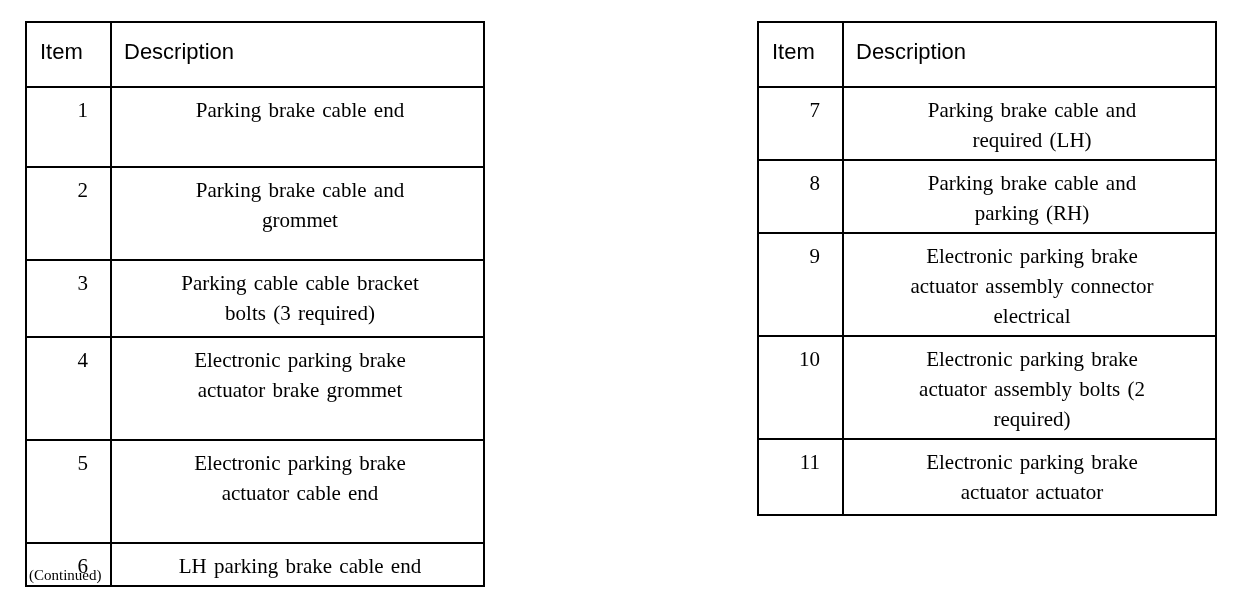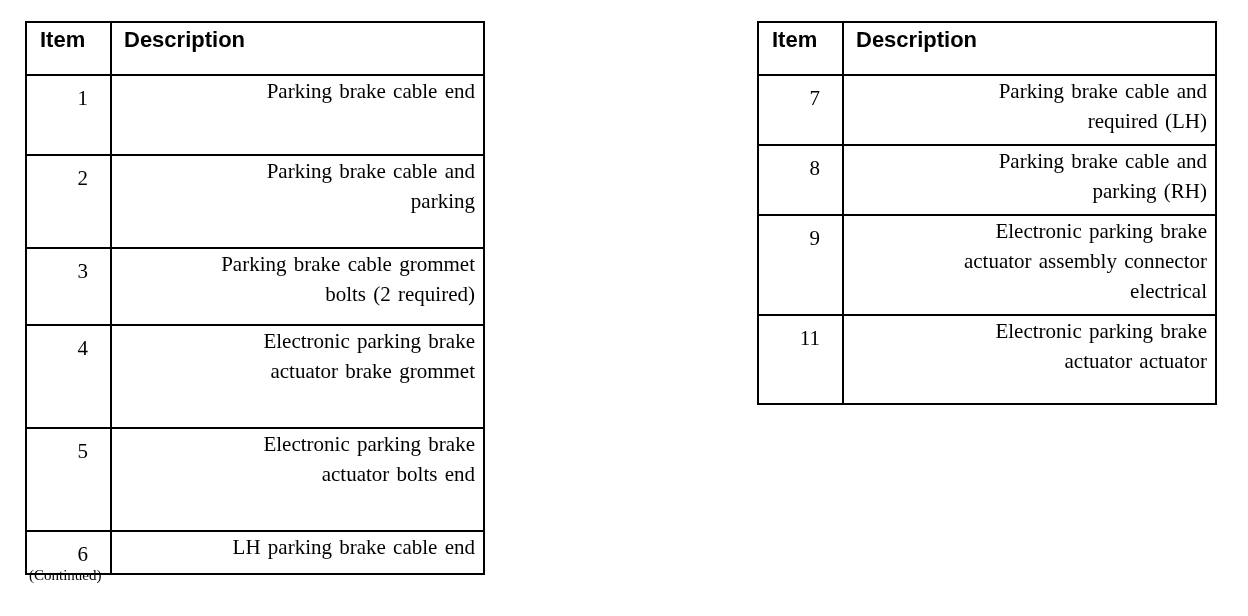--- a/index.html
+++ b/index.html
@@ -51,45 +51,45 @@
   .parts-table td {
     border: 2px solid #000000;
     padding: 0;
     vertical-align: top;
     background: #ffffff;
   }
 
   
   .parts-table thead th {
     font-family: "Liberation Sans", "DejaVu Sans", sans-serif;
-    font-weight: bold;
+    font-weight: normal;
     font-size: 22px;
     line-height: 1;
     height: 40px;
     text-align: left;
-    padding: 6px 0 5px 12px;
+    padding: 18px 0 5px 12px;
     white-space: nowrap;
   }
   .parts-table thead th.h-item {
     padding-left: 13px;
   }
 
   
   .parts-table tbody td {
     font-size: 21px;
     line-height: 30px;
   }
   .parts-table tbody td.item-cell {
     text-align: center;
     padding: 7px 22px 4px 0;
     text-align: right;
   }
   .parts-table tbody td.desc-cell {
-    padding: 0 8px 4px 13px;
-    text-align: right;
+    padding: 7px 8px 4px 13px;
+    text-align: center;
     word-spacing: 2px;
   }
 
   .desc-line {
     display: block;
     white-space: nowrap;
   }
 
   .continued-note {
     position: absolute;
@@ -121,42 +121,42 @@
         <tr style="height: 80px;">
           <td class="item-cell">1</td>
           <td class="desc-cell">
             <span class="desc-line">Parking brake cable end</span>
           </td>
         </tr>
         <tr style="height: 93px;">
           <td class="item-cell">2</td>
           <td class="desc-cell">
             <span class="desc-line">Parking brake cable and</span>
-            <span class="desc-line">parking</span>
+            <span class="desc-line">grommet</span>
           </td>
         </tr>
         <tr style="height: 77px;">
           <td class="item-cell">3</td>
           <td class="desc-cell">
-            <span class="desc-line">Parking brake cable grommet</span>
-            <span class="desc-line">bolts (2 required)</span>
+            <span class="desc-line">Parking cable cable bracket</span>
+            <span class="desc-line">bolts (3 required)</span>
           </td>
         </tr>
         <tr style="height: 103px;">
           <td class="item-cell">4</td>
           <td class="desc-cell">
             <span class="desc-line">Electronic parking brake</span>
             <span class="desc-line">actuator brake grommet</span>
           </td>
         </tr>
         <tr style="height: 103px;">
           <td class="item-cell">5</td>
           <td class="desc-cell">
             <span class="desc-line">Electronic parking brake</span>
-            <span class="desc-line">actuator bolts end</span>
+            <span class="desc-line">actuator cable end</span>
           </td>
         </tr>
         <tr style="height: 43px;">
           <td class="item-cell">6</td>
           <td class="desc-cell">
             <span class="desc-line">LH parking brake cable end</span>
           </td>
         </tr>
       </tbody>
   </table>
@@ -188,21 +188,29 @@
           </td>
         </tr>
         <tr style="height: 100px;">
           <td class="item-cell">9</td>
           <td class="desc-cell">
             <span class="desc-line">Electronic parking brake</span>
             <span class="desc-line">actuator assembly connector</span>
             <span class="desc-line">electrical</span>
           </td>
         </tr>
-        <tr style="height: 89px;">
+        <tr style="height: 101px;">
+          <td class="item-cell">10</td>
+          <td class="desc-cell">
+            <span class="desc-line">Electronic parking brake</span>
+            <span class="desc-line">actuator assembly bolts (2</span>
+            <span class="desc-line">required)</span>
+          </td>
+        </tr>
+        <tr style="height: 76px;">
           <td class="item-cell">11</td>
           <td class="desc-cell">
             <span class="desc-line">Electronic parking brake</span>
             <span class="desc-line">actuator actuator</span>
           </td>
         </tr>
       </tbody>
   </table>
 
   <div class="continued-note">(Continued)</div>

